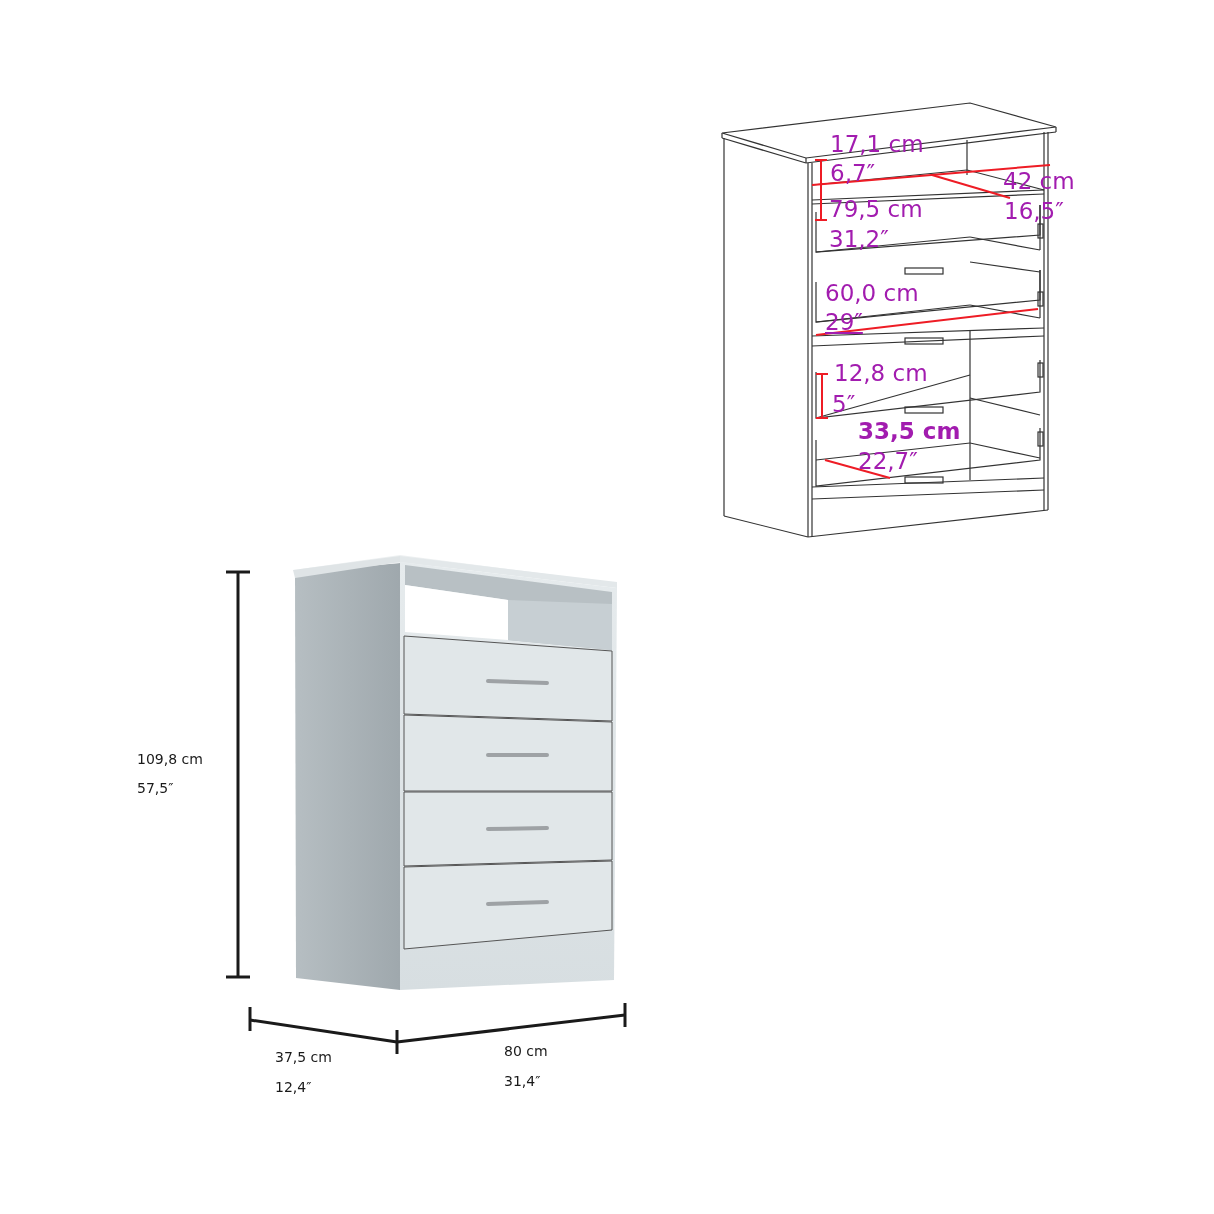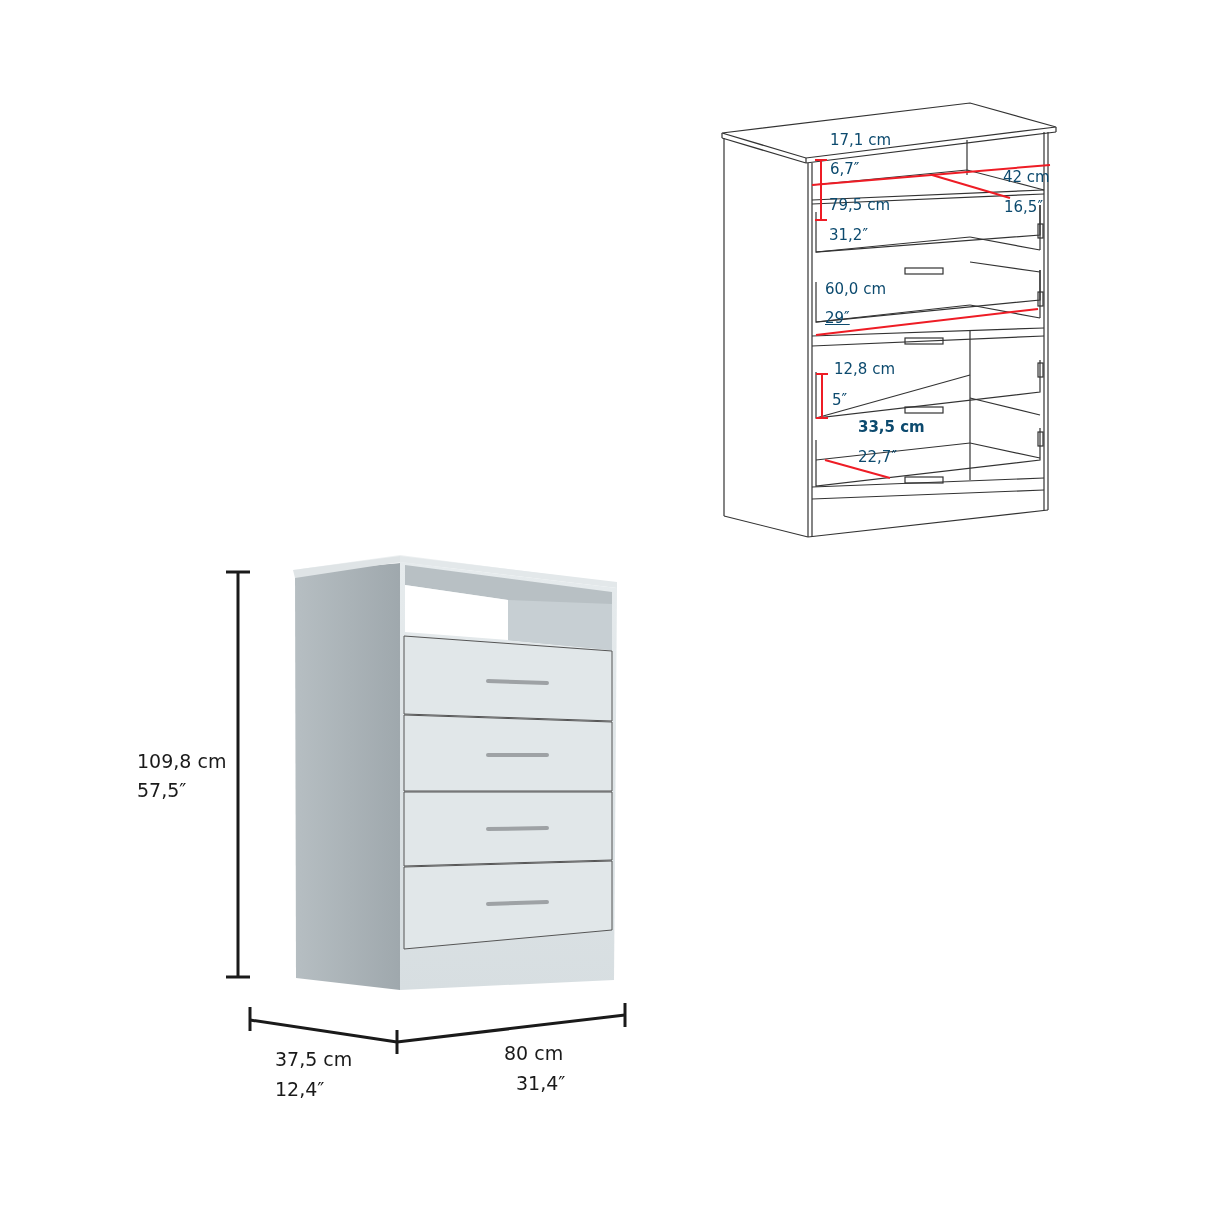--- a/index.html
+++ b/index.html
@@ -1,19 +1,19 @@
 <!DOCTYPE html>
 <html><head>
 <meta charset="utf-8">
 <style>
   html, body { margin: 0; padding: 0; background: #ffffff; }
   body { width: 1214px; height: 1214px; position: relative; overflow: hidden;
          font-family: "DejaVu Sans", sans-serif; }
-  .lbl { position: absolute; font-size: 19px; color: #1a1a1a; line-height: 1; white-space: nowrap; }
-  .red { position: absolute; font-size: 15px; color: #0c4a6e; line-height: 1; white-space: nowrap; }
+  .lbl { position: absolute; font-size: 14px; color: #1a1a1a; line-height: 1; white-space: nowrap; }
+  .red { position: absolute; font-size: 23px; color: #a21caf; line-height: 1; white-space: nowrap; }
   svg { position: absolute; left: 0; top: 0; }
 </style>
 </head>
 <body>
 
 <svg width="1214" height="1214" viewBox="0 0 1214 1214">
   <g fill="none" stroke="#333" stroke-width="1.2">
 
     <polygon points="722,133 970,103 1056,127 806,158" fill="#fff"></polygon>
     <line x1="722" y1="133" x2="722" y2="138"></line>
@@ -151,13 +151,13 @@
     <line x1="397" y1="1030" x2="397" y2="1054"></line>
     <line x1="625" y1="1003" x2="625" y2="1027"></line>
   </g>
 </svg>
 
 <span class="lbl" style="left:137px;top:752px;">109,8 cm</span>
 <span class="lbl" style="left:137px;top:781px;">57,5″</span>
 <span class="lbl" style="left:275px;top:1050px;">37,5 cm</span>
 <span class="lbl" style="left:275px;top:1080px;">12,4″</span>
 <span class="lbl" style="left:504px;top:1044px;">80 cm</span>
-<span class="lbl" style="left:504px;top:1074px;margin-left:12px;">31,4″</span>
+<span class="lbl" style="left:504px;top:1074px;">31,4″</span>
 
 </body></html>

